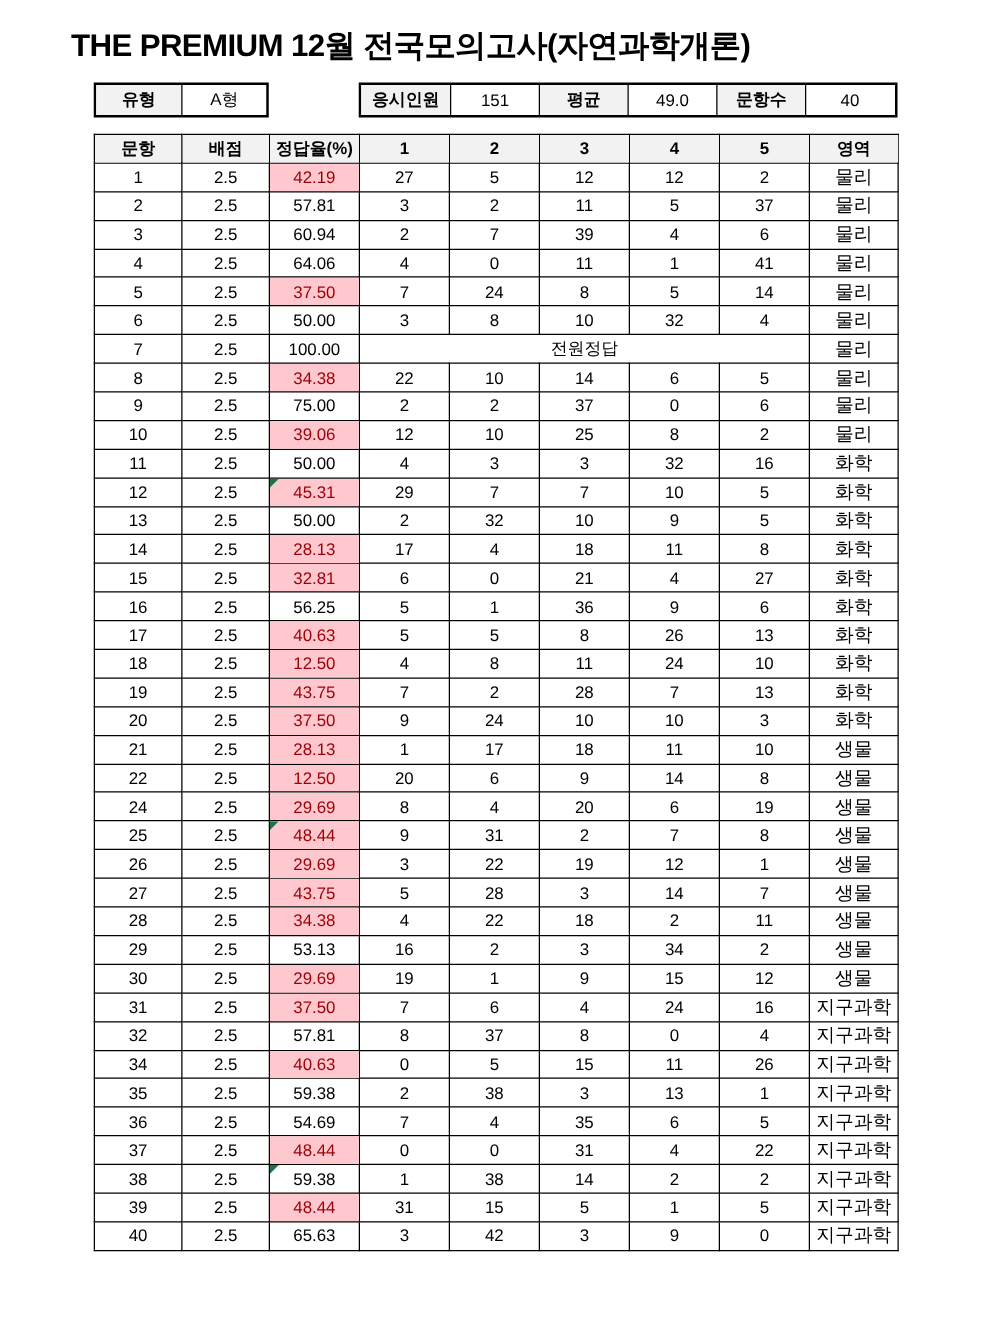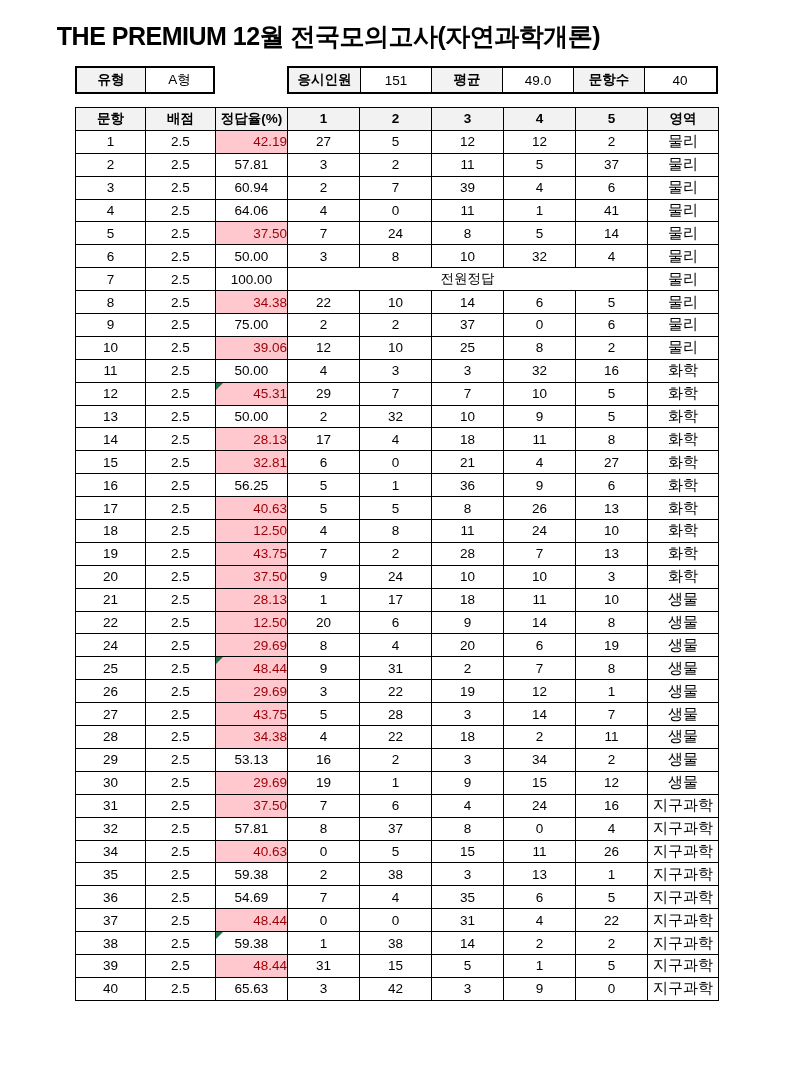--- a/index.html
+++ b/index.html
@@ -59,21 +59,20 @@
     overflow: hidden;
     white-space: nowrap;
   }
   .main-table th {
     background: var(--header-fill, #f2f2f2);
     font-weight: 700;
   }
   td.hl {
     background: var(--hl-fill, #ffc7ce);
     color: var(--hl-text, #9c0006);
-    text-align: right;
   }
   td.marker::before {
     content: "";
     position: absolute;
     top: 0; left: 0;
     width: 0; height: 0;
     border-top: 7px solid var(--marker-green, #1f7244);
     border-right: 7px solid transparent;
   }
   td.area-cell { font-size: 15px; }

